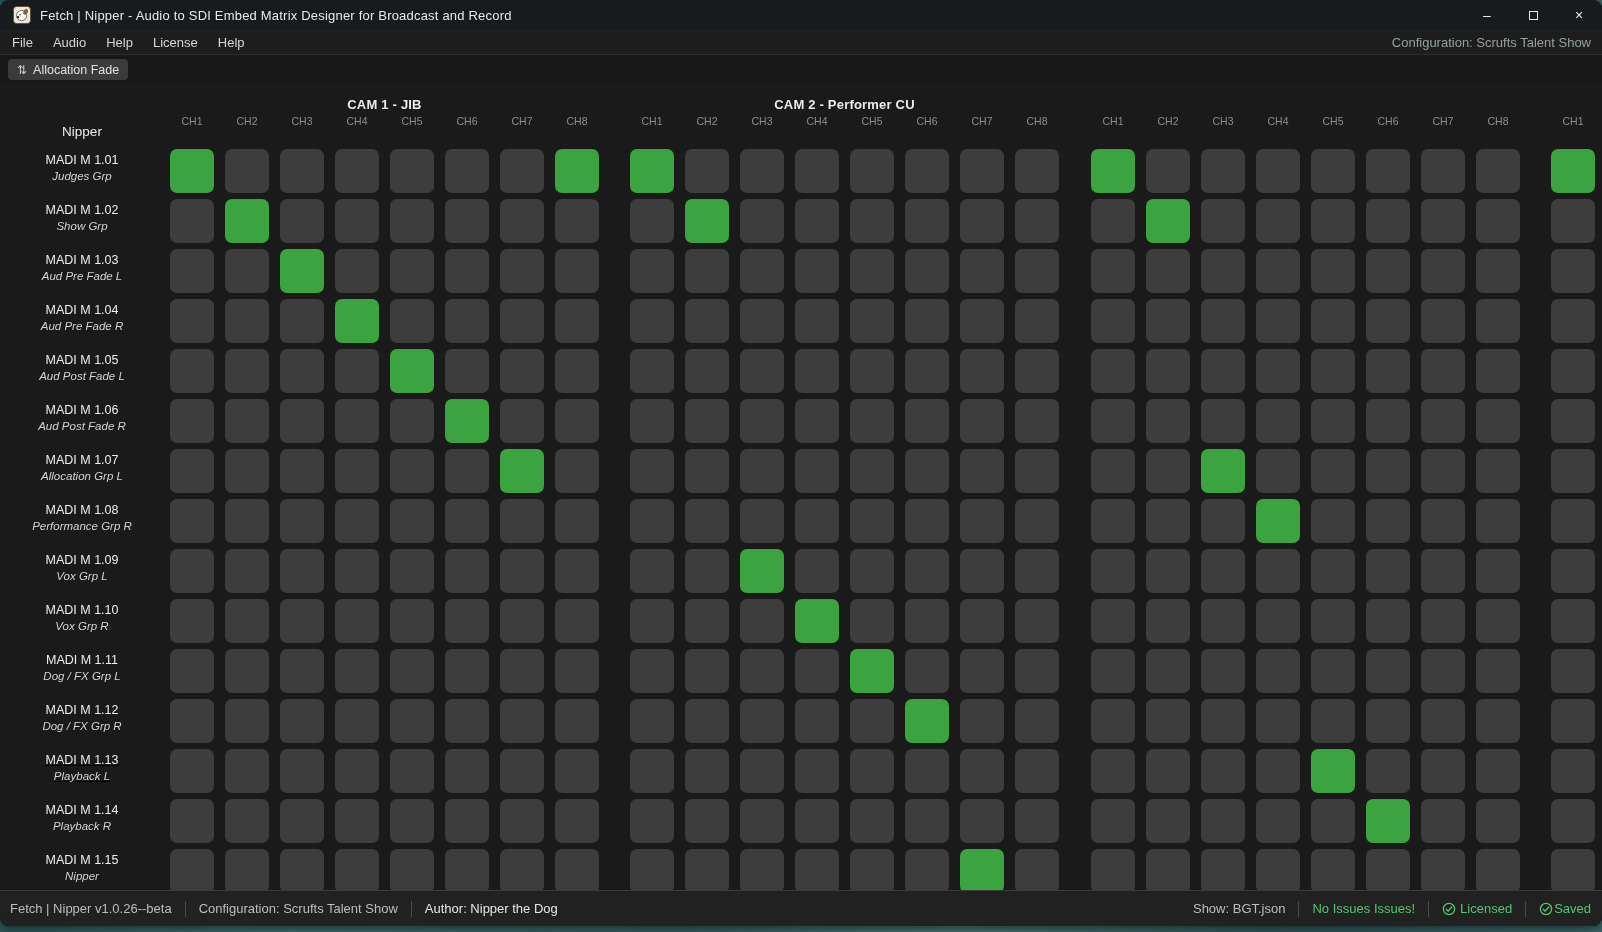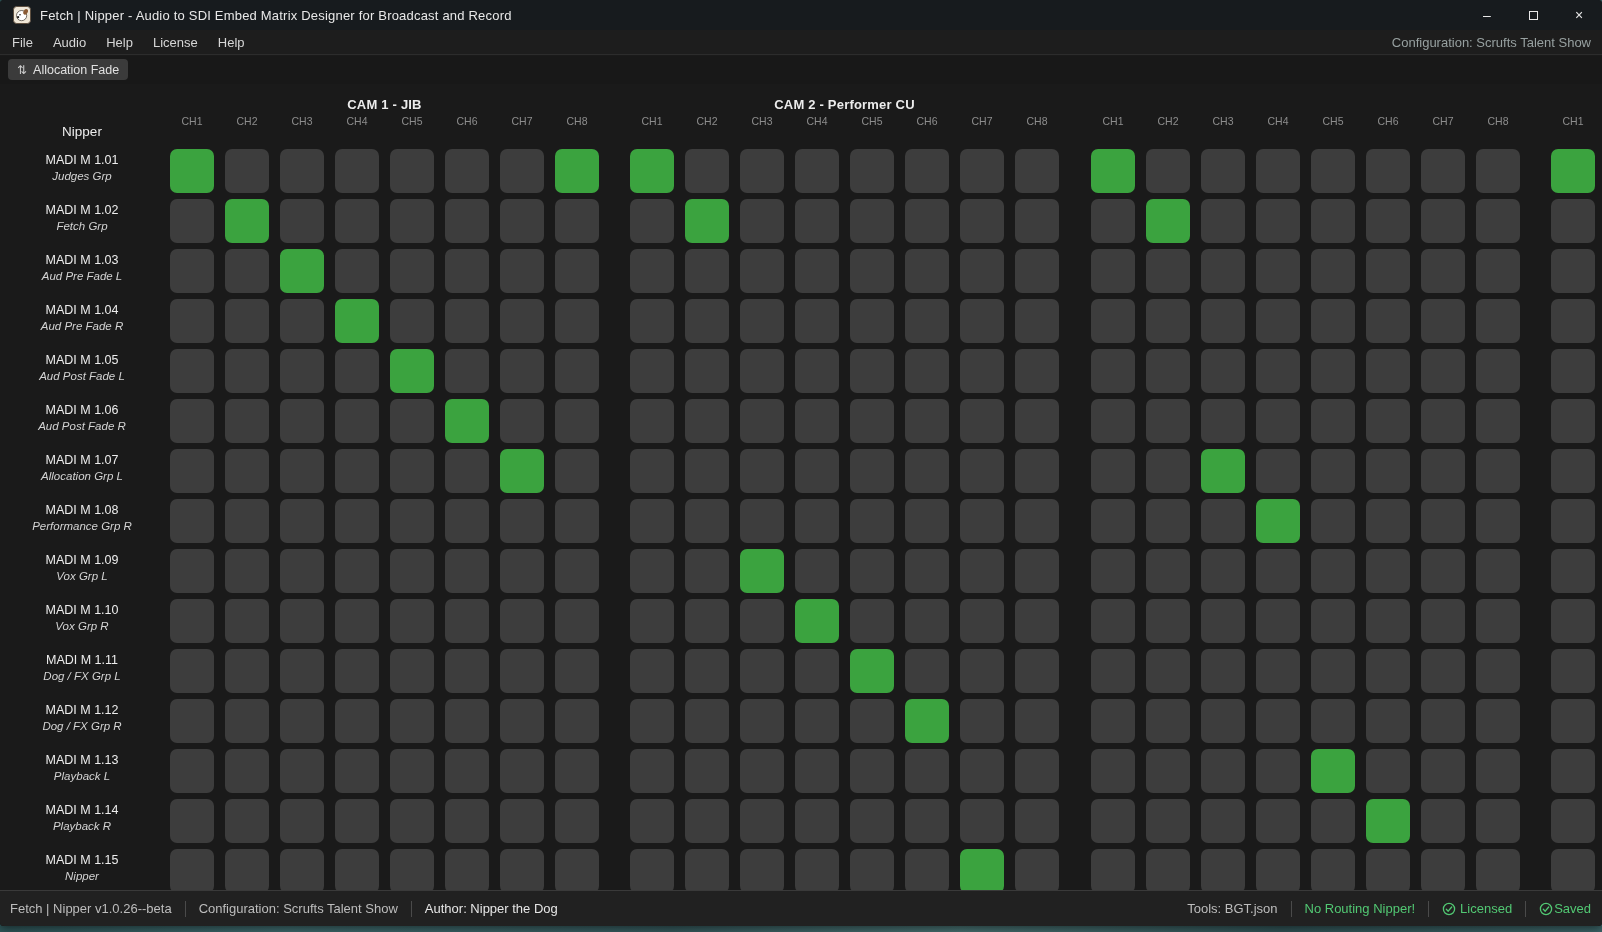--- a/index.html
+++ b/index.html
@@ -3,21 +3,21 @@
 <meta charset="utf-8">
 <style>
   * { margin:0; padding:0; box-sizing:border-box; }
   html,body { width:1602px; height:932px; overflow:hidden; }
   body {
     font-family:"Liberation Sans","DejaVu Sans",sans-serif;
     background:linear-gradient(90deg,#2e5558 0%,#3d686b 18%,#35595c 42%,#466f6f 60%,#305255 80%,#3b6366 100%);
   }
   #window {
     position:absolute; left:0; top:0; width:1602px; height:926px;
-    background:#1a1a1a; border-radius:4px; overflow:hidden;
+    background:#1a1a1a; border-radius:9px; overflow:hidden;
     box-shadow:0 2px 10px rgba(0,0,0,.55);
   }
   
   #titlebar { position:absolute; left:0; top:0; width:100%; height:30px;
     background:#171b1e; display:flex; align-items:center; }
   #app-icon { width:18px; height:18px; margin:0 9px 0 13px; flex:0 0 auto; }
   #title-text { color:#e8e8e8; font-size:13px; letter-spacing:.2px; }
   #win-controls { position:absolute; right:0; top:0; height:30px; display:flex; }
   .win-btn { width:46px; height:30px; display:flex; align-items:center; justify-content:center;
     color:#e8e8e8; font-size:14px; line-height:1; }
@@ -153,21 +153,21 @@
       <div class="cell" style="left: 1146px; top: 65px;"></div>
       <div class="cell" style="left: 1201px; top: 65px;"></div>
       <div class="cell" style="left: 1256px; top: 65px;"></div>
       <div class="cell" style="left: 1311px; top: 65px;"></div>
       <div class="cell" style="left: 1366px; top: 65px;"></div>
       <div class="cell" style="left: 1421px; top: 65px;"></div>
       <div class="cell" style="left: 1476px; top: 65px;"></div>
       <div class="cell on" style="left: 1551px; top: 65px;"></div>
       <div class="row-label" style="top: 115px;">
         <div class="row-name">MADI M 1.02</div>
-        <div class="row-desc">Fetch Grp</div>
+        <div class="row-desc">Show Grp</div>
       </div>
       <div class="cell" style="left: 170px; top: 115px;"></div>
       <div class="cell on" style="left: 225px; top: 115px;"></div>
       <div class="cell" style="left: 280px; top: 115px;"></div>
       <div class="cell" style="left: 335px; top: 115px;"></div>
       <div class="cell" style="left: 390px; top: 115px;"></div>
       <div class="cell" style="left: 445px; top: 115px;"></div>
       <div class="cell" style="left: 500px; top: 115px;"></div>
       <div class="cell" style="left: 555px; top: 115px;"></div>
       <div class="cell" style="left: 630px; top: 115px;"></div>
@@ -470,21 +470,21 @@
       <div class="cell" style="left: 1015px; top: 615px;"></div>
       <div class="cell" style="left: 1091px; top: 615px;"></div>
       <div class="cell" style="left: 1146px; top: 615px;"></div>
       <div class="cell" style="left: 1201px; top: 615px;"></div>
       <div class="cell" style="left: 1256px; top: 615px;"></div>
       <div class="cell" style="left: 1311px; top: 615px;"></div>
       <div class="cell" style="left: 1366px; top: 615px;"></div>
       <div class="cell" style="left: 1421px; top: 615px;"></div>
       <div class="cell" style="left: 1476px; top: 615px;"></div>
       <div class="cell" style="left: 1551px; top: 615px;"></div>
-      <div class="row-label" style="top: 665px;">
+      <div class="row-label" style="top: 665px; text-decoration: underline;">
         <div class="row-name">MADI M 1.13</div>
         <div class="row-desc">Playback L</div>
       </div>
       <div class="cell" style="left: 170px; top: 665px;"></div>
       <div class="cell" style="left: 225px; top: 665px;"></div>
       <div class="cell" style="left: 280px; top: 665px;"></div>
       <div class="cell" style="left: 335px; top: 665px;"></div>
       <div class="cell" style="left: 390px; top: 665px;"></div>
       <div class="cell" style="left: 445px; top: 665px;"></div>
       <div class="cell" style="left: 500px; top: 665px;"></div>
@@ -568,23 +568,23 @@
 
   <div id="statusbar">
     <div class="sb-left">
       <span class="sb-dim">Fetch | Nipper v1.0.26--beta</span>
       <span class="sb-div"></span>
       <span class="sb-dim">Configuration: Scrufts Talent Show</span>
       <span class="sb-div"></span>
       <span class="sb-bright">Author: Nipper the Dog</span>
     </div>
     <div class="sb-right">
-      <span class="sb-dim">Tools: BGT.json</span>
+      <span class="sb-dim">Show: BGT.json</span>
       <span class="sb-div"></span>
-      <span class="sb-green">No Routing Nipper!</span>
+      <span class="sb-green">No Issues Issues!</span>
       <span class="sb-div"></span>
       <span class="sb-green">
         <svg class="check-ico" viewBox="0 0 14 14">
             <circle cx="7" cy="7" r="5.6" fill="none" stroke="currentColor" stroke-width="1.3"></circle>
             <path d="M4.3 7.3l1.9 1.9 3.5-4.2" fill="none" stroke="currentColor" stroke-width="1.3" stroke-linecap="round" stroke-linejoin="round"></path>
           </svg>
         <span>Licensed</span>
       </span>
       <span class="sb-div"></span>
       <span class="sb-green tight">

